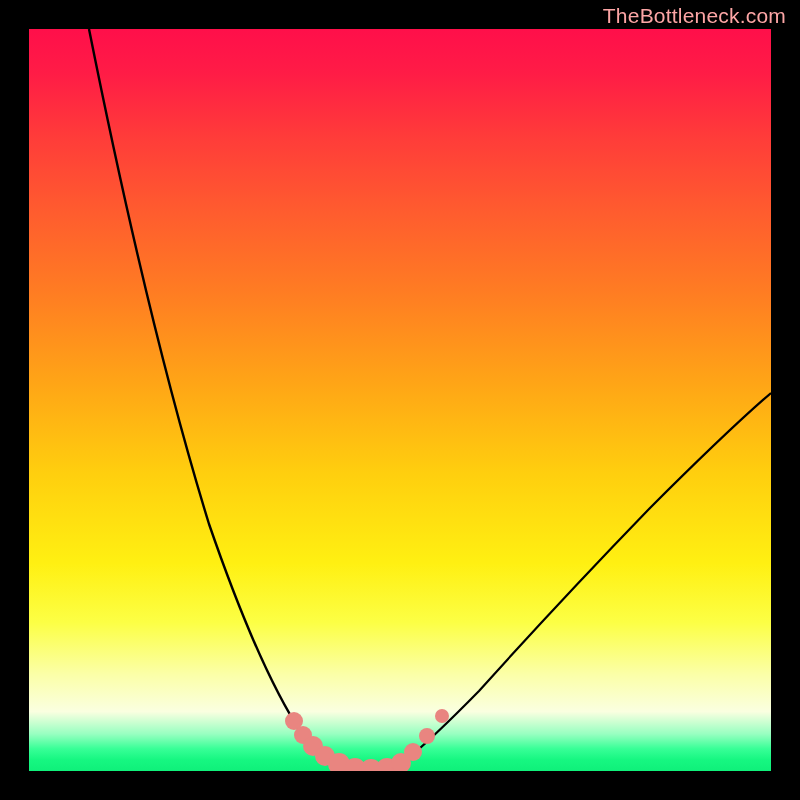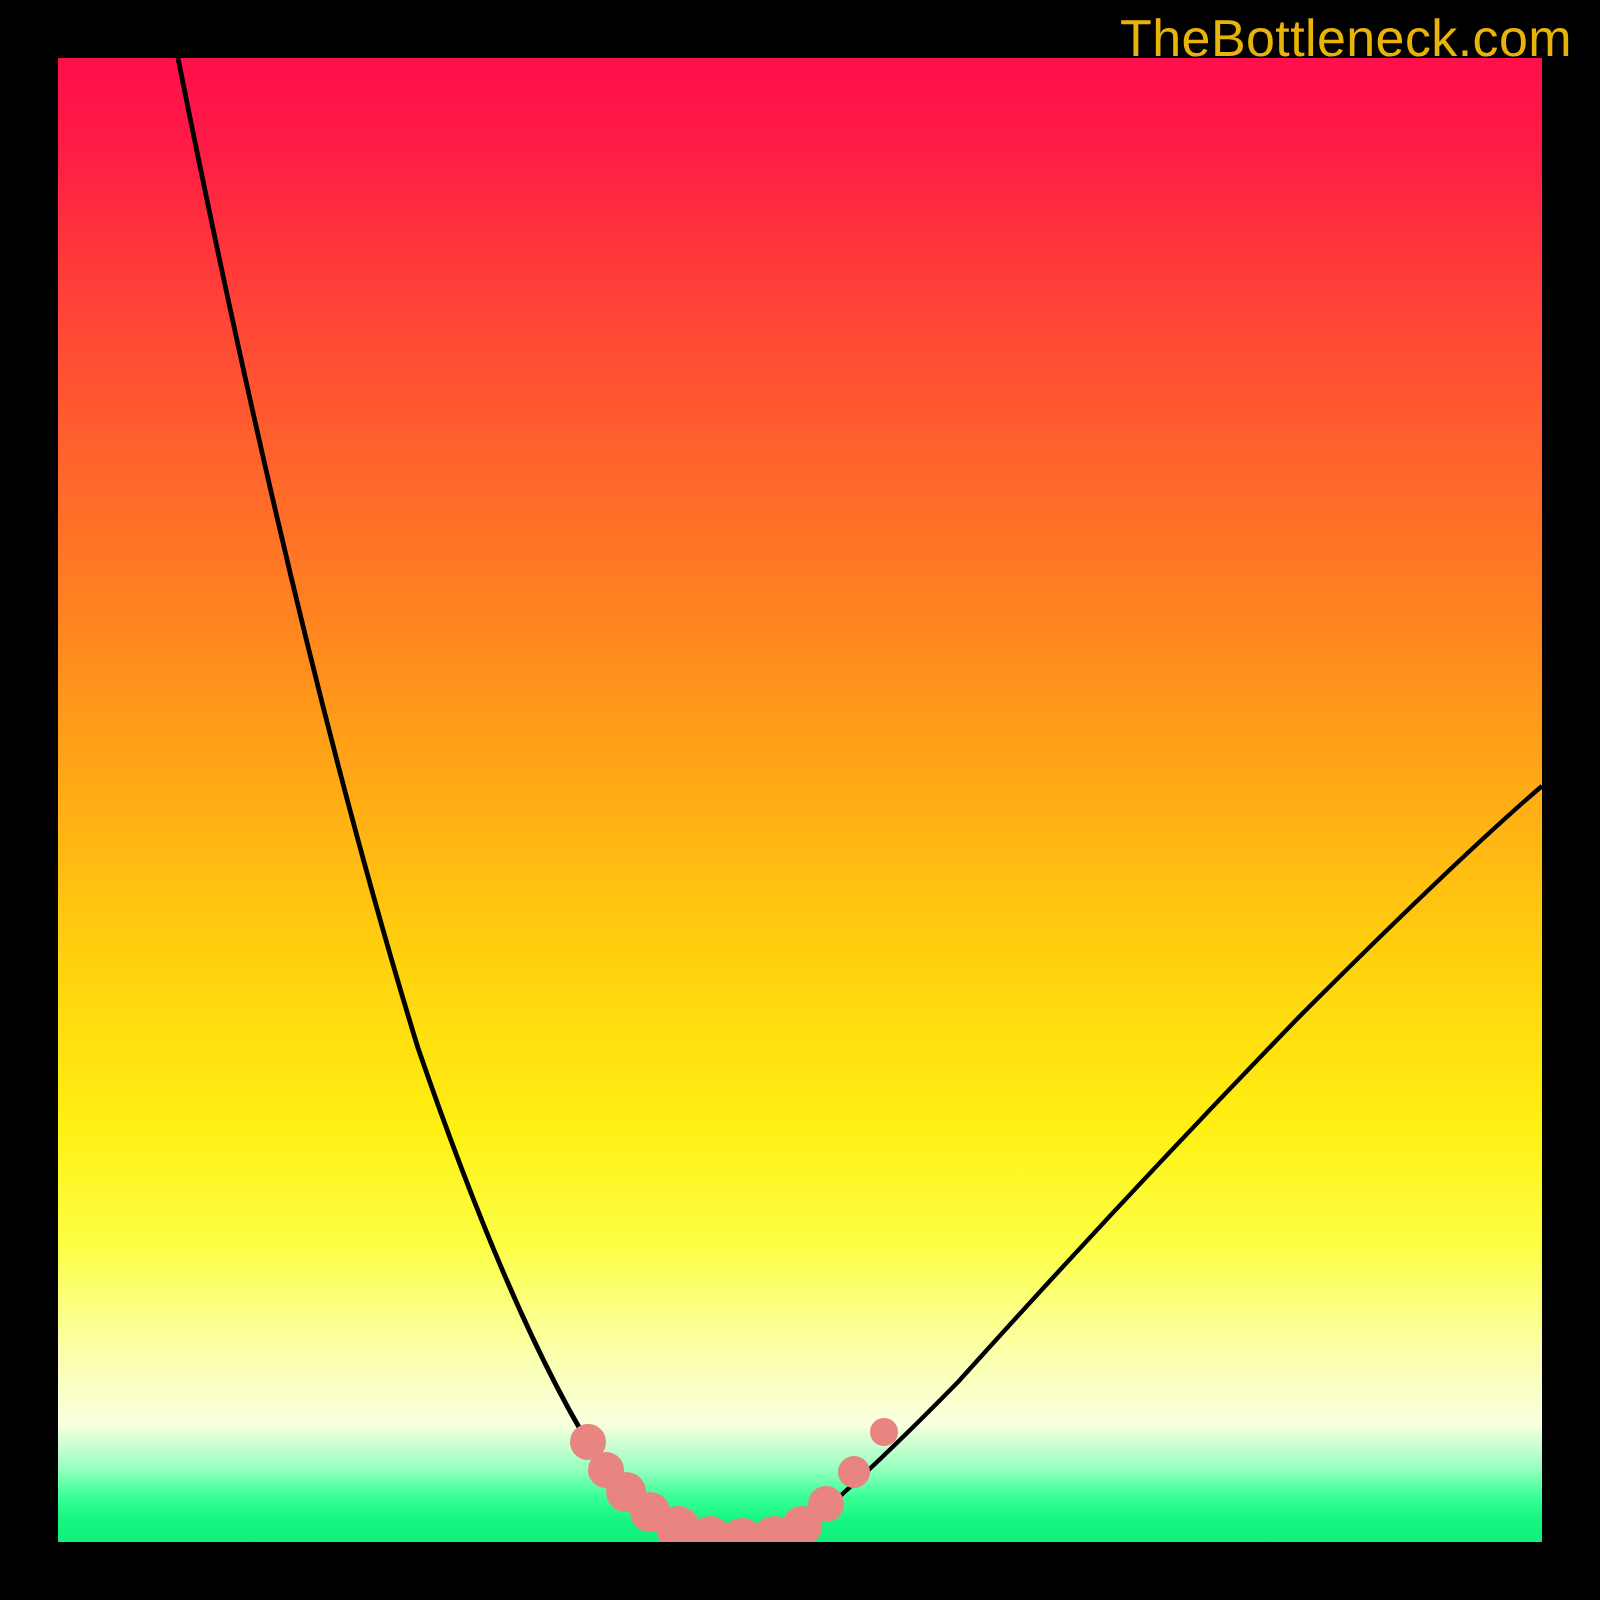--- a/index.html
+++ b/index.html
@@ -50,22 +50,22 @@
   .curve-svg {
     position: absolute;
     inset: 0;
     width: 742px;
     height: 742px;
   }
   .watermark {
     position: absolute;
     top: 4px;
     right: 14px;
-    color: #eab308;
-    font-size: 26px;
+    color: #fca5a5;
+    font-size: 21px;
     letter-spacing: 0.2px;
     font-weight: 500;
   }
 </style>
 </head>
 <body>
 
 <div class="frame">
 
   <div class="plot-area">

